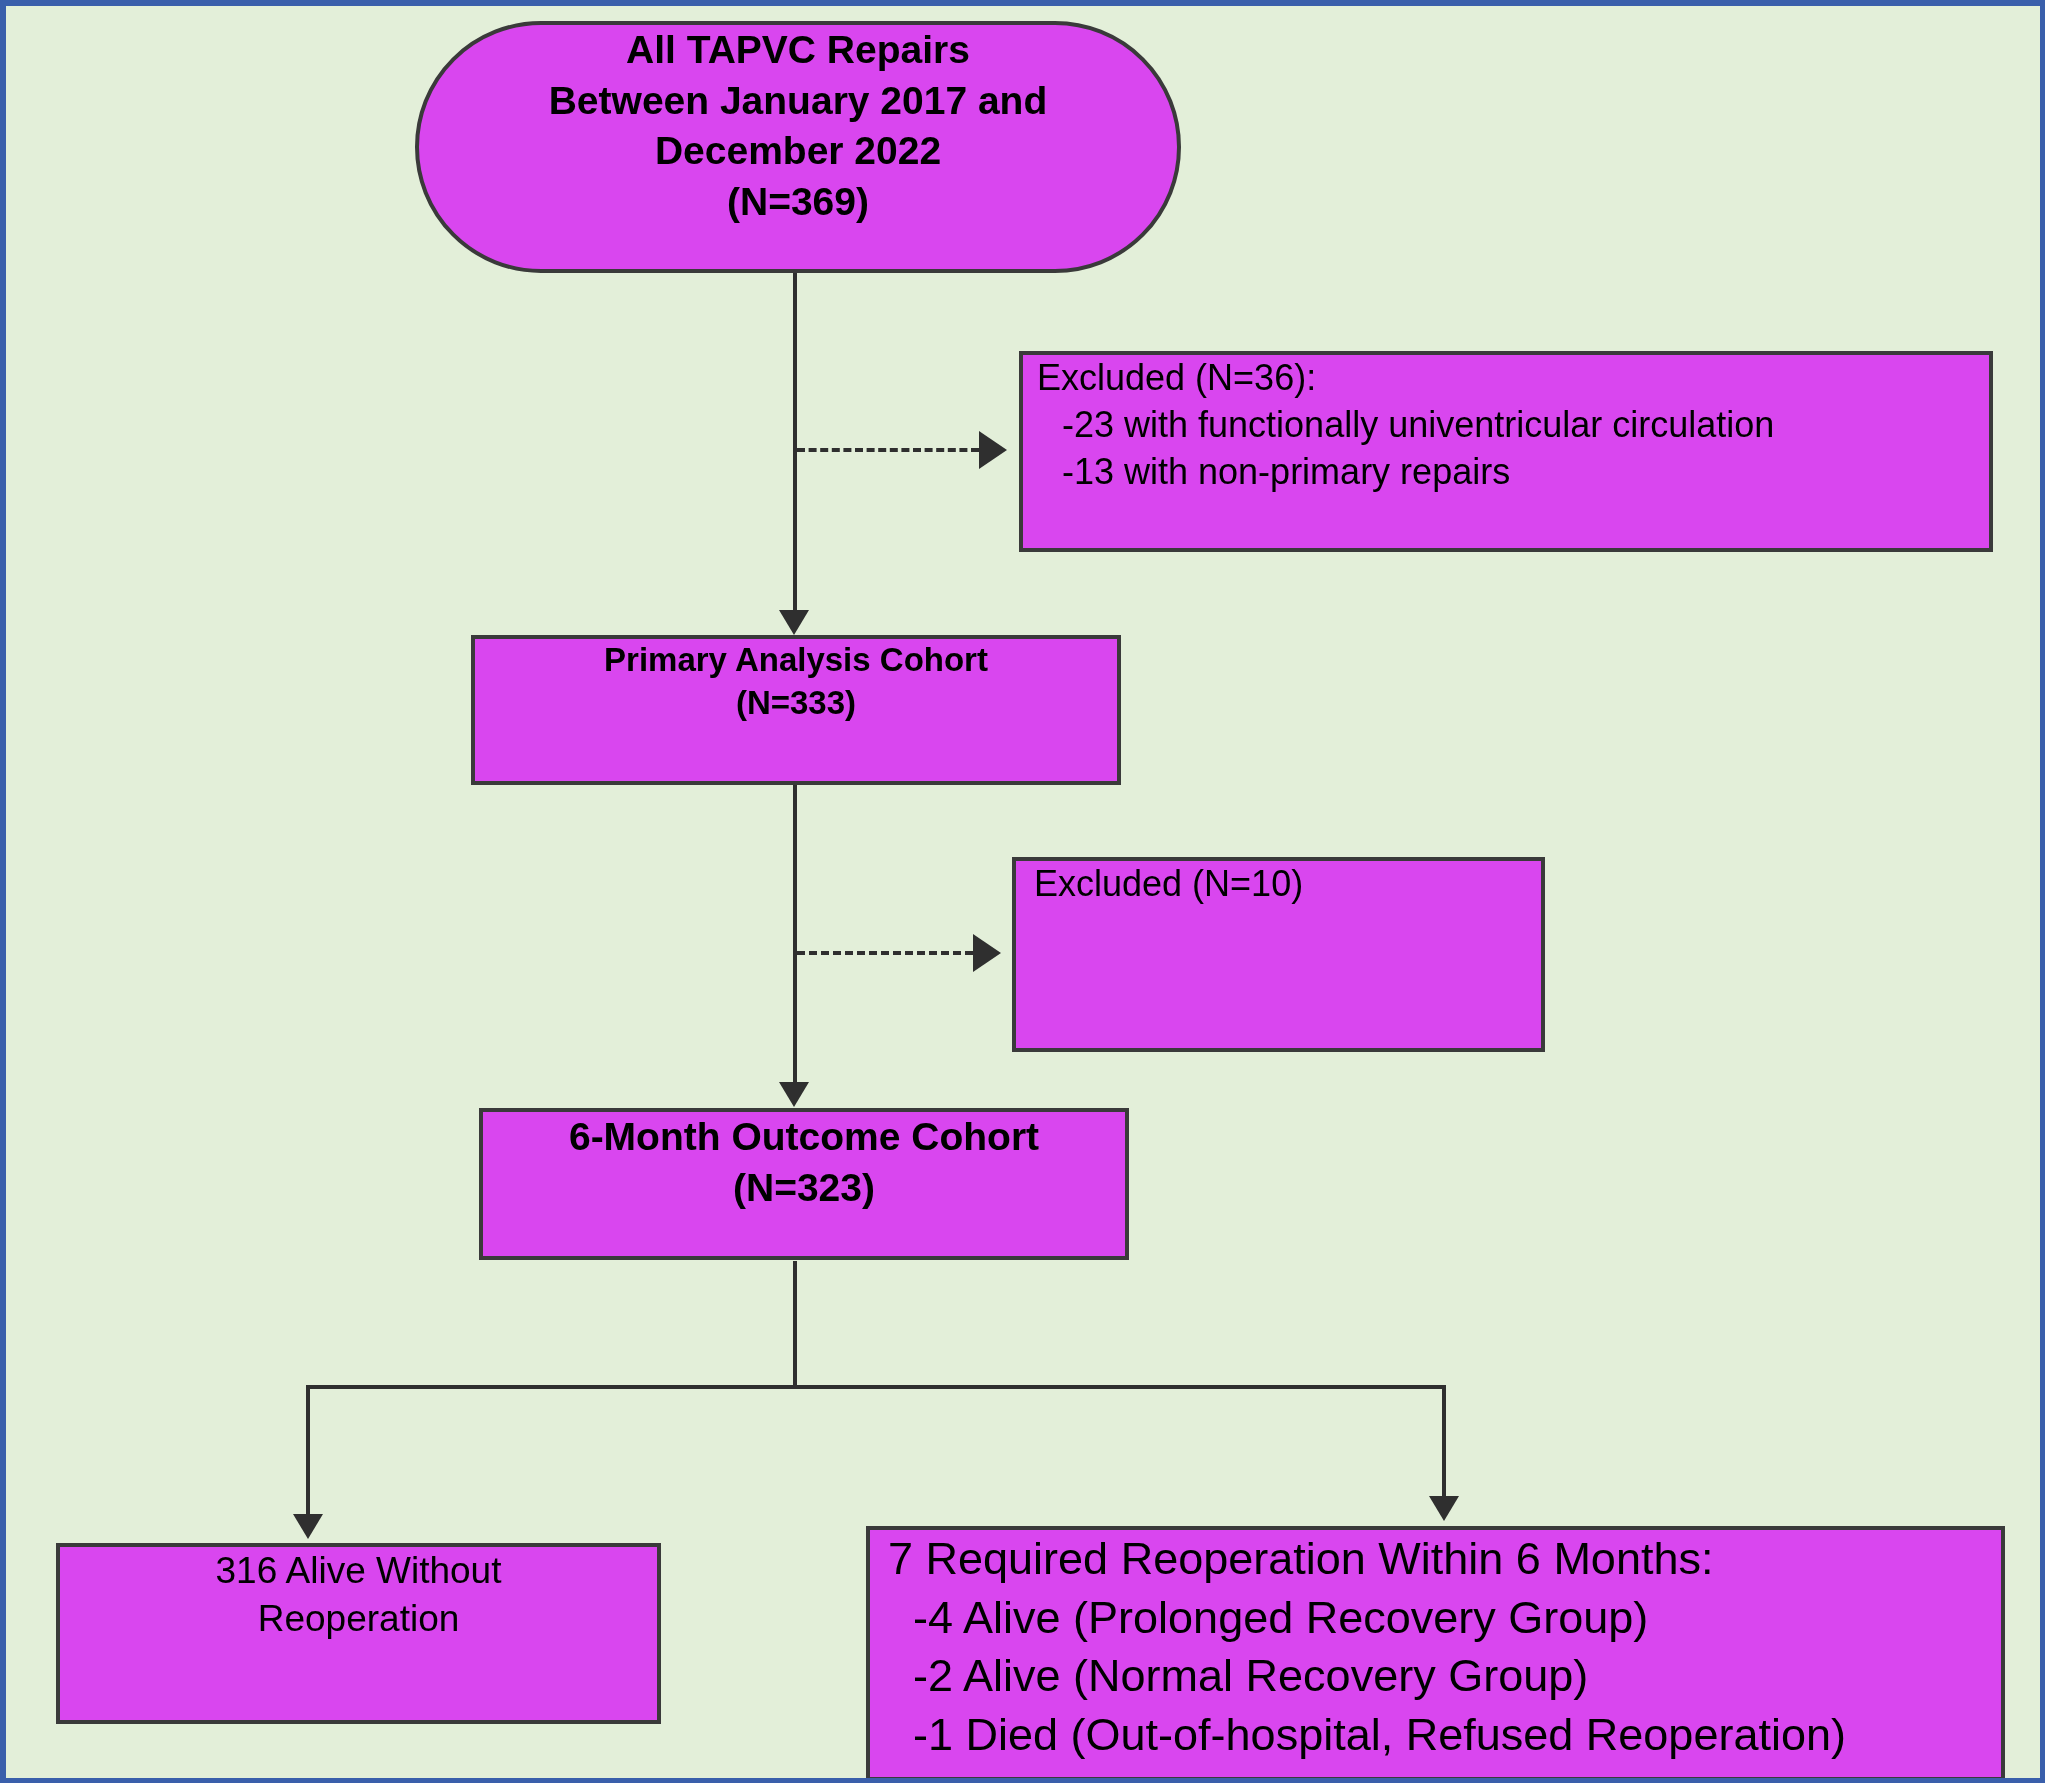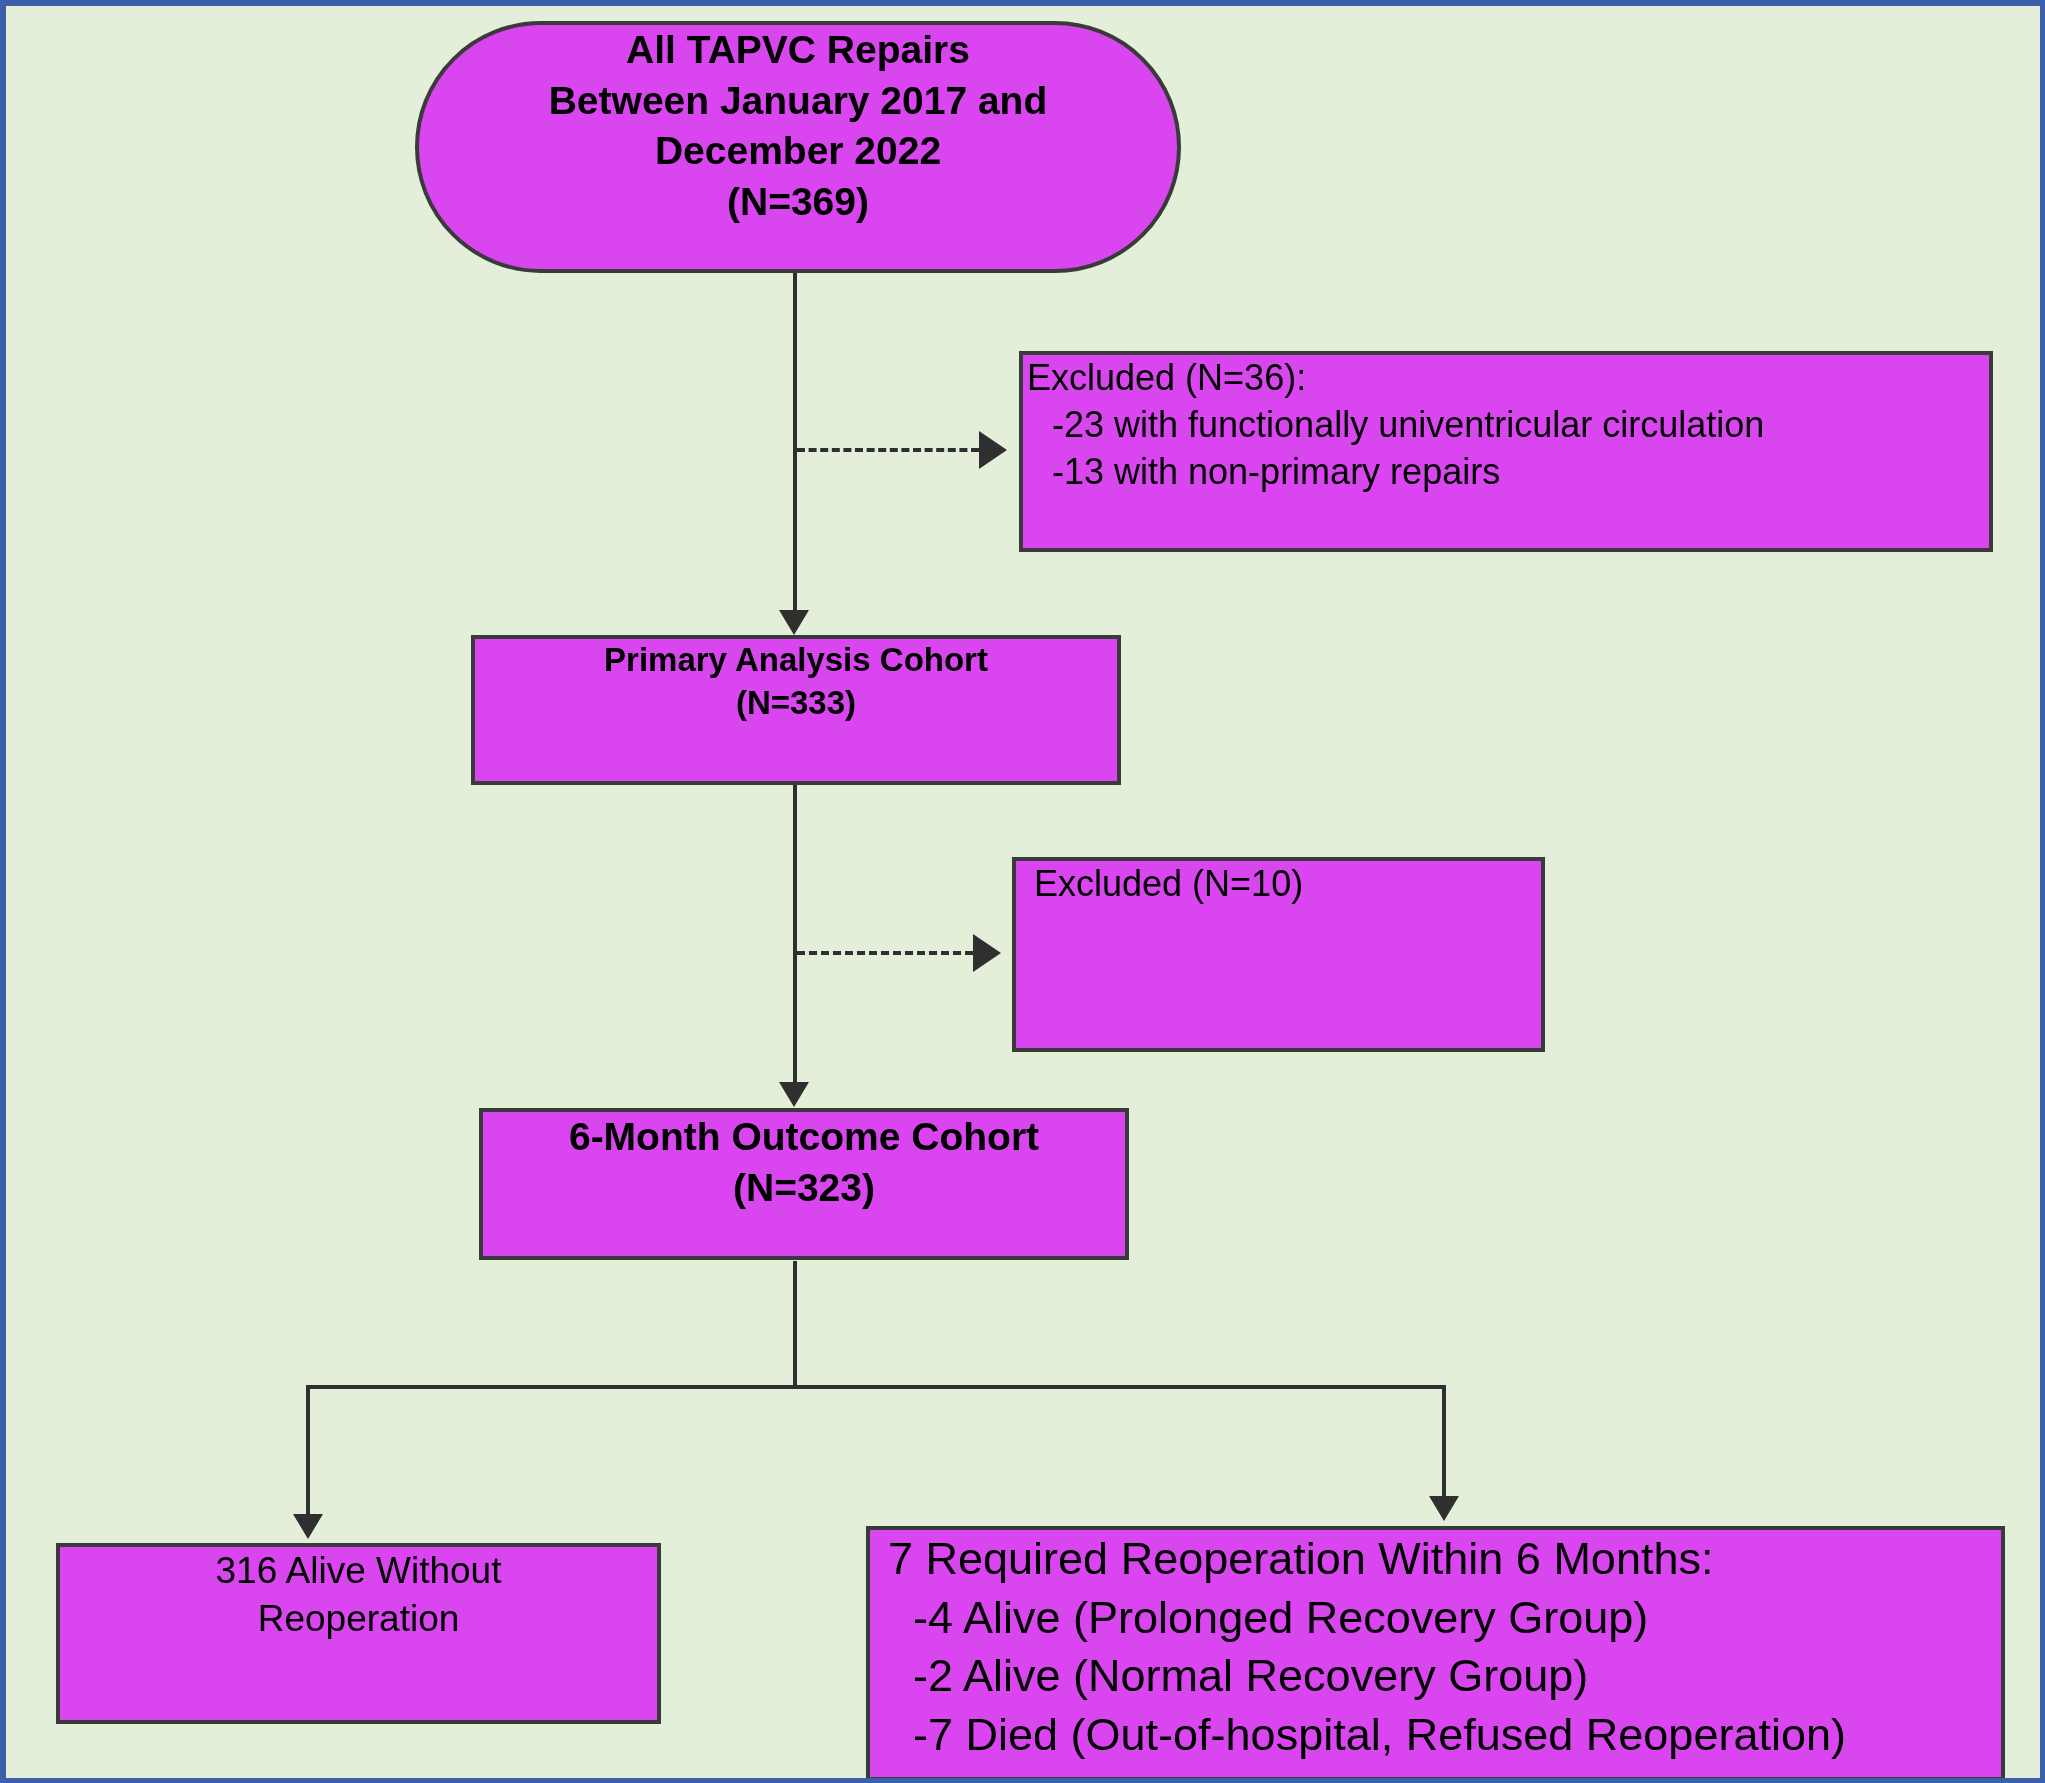--- a/index.html
+++ b/index.html
@@ -29,21 +29,21 @@
   .indent{padding-left:25px;}
 
   
   #n-source{
     left:409px;top:15px;width:766px;height:252px;
     border-radius:126px;
     font-size:39px;
   }
   #n-excl1{
     left:1013px;top:345px;width:974px;height:201px;
-    font-size:36px;padding-left:4px;
+    font-size:36px;padding-left:14px;
   }
   #n-primary{
     left:465px;top:629px;width:650px;height:150px;
     font-size:33px;
   }
   #n-excl2{
     left:1006px;top:851px;width:533px;height:195px;
     font-size:36px;padding-left:18px;
   }
   #n-sixmonth{
@@ -134,17 +134,17 @@
 
   <div class="node center" id="n-alive">
     <span class="ln">316 Alive Without</span>
     <span class="ln">Reoperation</span>
   </div>
 
   <div class="node left" id="n-reop">
     <span class="ln">7 Required Reoperation Within 6 Months:</span>
     <span class="ln indent">-4 Alive  (Prolonged Recovery Group)</span>
     <span class="ln indent">-2 Alive  (Normal Recovery Group)</span>
-    <span class="ln indent">-7 Died  (Out-of-hospital, Refused Reoperation)</span>
+    <span class="ln indent">-1 Died  (Out-of-hospital, Refused Reoperation)</span>
   </div>
 
 </div>
 
 
 </body></html>

